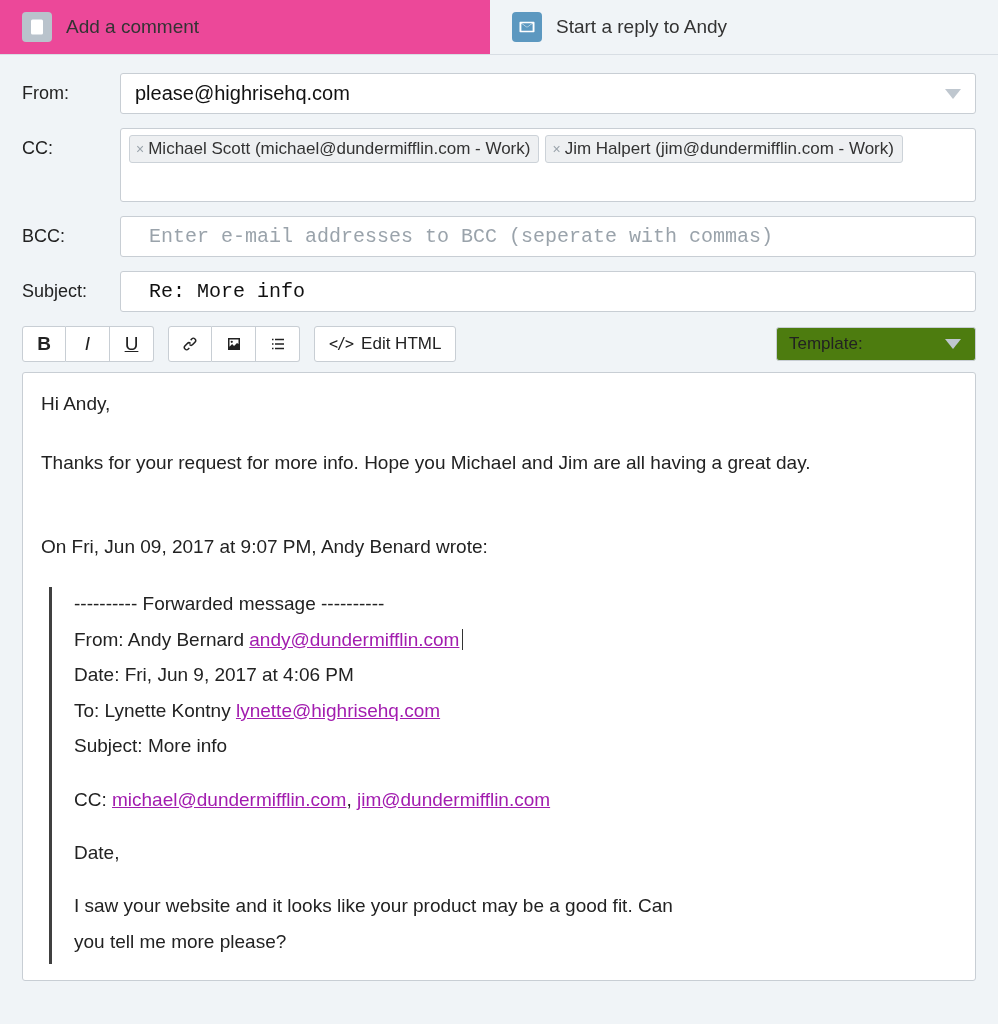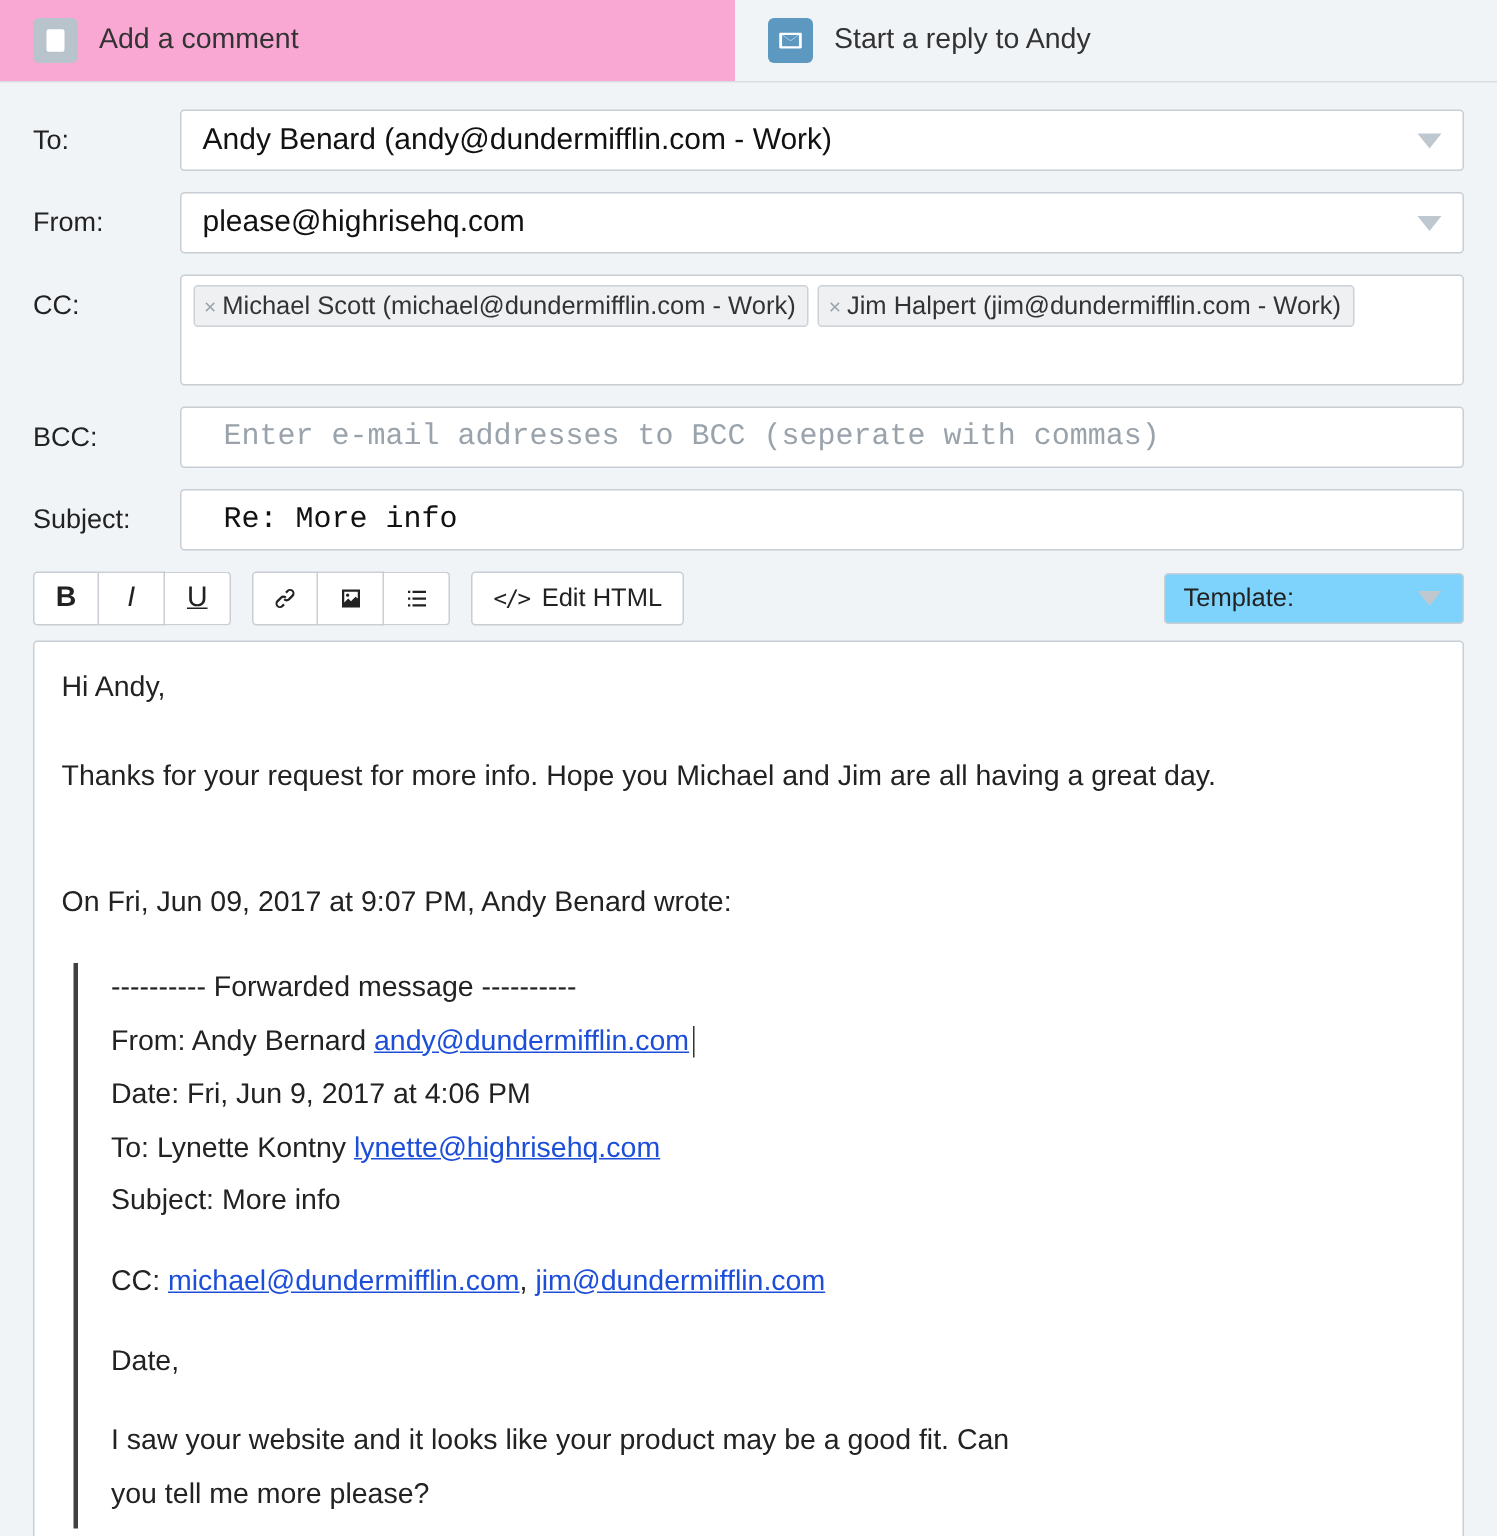--- a/index.html
+++ b/index.html
@@ -18,21 +18,21 @@
     display: flex;
     align-items: center;
     gap: 14px;
     padding: 12px 22px;
     font-size: 19px;
     color: #333;
     cursor: pointer;
     width: 490px;
   }
   .tab.active {
-    background: #f9a8d4;
+    background: #ec4899;
   }
   .tab .icon-box {
     width: 30px;
     height: 30px;
     border-radius: 4px;
     display: flex;
     align-items: center;
     justify-content: center;
   }
   .tab.active .icon-box { background: #b9c3cc; color: #fff; }
@@ -143,21 +143,21 @@
     font-size: 17px;
     border-radius: 3px;
   }
   .tbtn svg { width: 18px; height: 18px; fill: #222; }
   .tbtn .code-ic { font-family: monospace; font-size: 15px; letter-spacing: -1px; }
 
   .spacer { flex: 1; }
 
   .template-select {
     position: relative;
-    background: #7dd3fc;
+    background: #4d7c0f;
     border: 1px solid #c8ced4;
     border-radius: 3px;
     padding: 6px 42px 6px 12px;
     font-size: 17px;
     color: #222;
     min-width: 200px;
   }
 
   .editor {
     margin: 0 22px 22px 22px;
@@ -170,21 +170,21 @@
     color: #222;
     min-height: 560px;
   }
   .editor p { margin: 0 0 6px 0; }
   .editor .spacer-p { height: 24px; }
   .editor blockquote {
     border-left: 3px solid #404040;
     margin: 26px 0 0 8px;
     padding: 2px 0 2px 22px;
   }
-  .editor a { color: #1d4ed8; text-decoration: underline; }
+  .editor a { color: #a21caf; text-decoration: underline; }
   .cursor {
     display: inline-block;
     width: 1px;
     height: 1.1em;
     background: #333;
     vertical-align: text-bottom;
     margin-left: 3px;
   }
   .b { font-weight: bold; }
   .i { font-style: italic; }
@@ -206,29 +206,20 @@
     <span class="icon-box">
       <svg viewBox="0 0 24 24">
           <path d="M3 5h18a1 1 0 0 1 1 1v12a1 1 0 0 1-1 1H3a1 1 0 0 1-1-1V6a1 1 0 0 1 1-1zm1.5 2.2V17h15V7.2l-7.5 5.3L4.5 7.2zM19 7H5l7 4.9L19 7z"></path>
         </svg>
     </span>
     <span>Start a reply to Andy</span>
   </div>
 </div>
 
 <div class="form">
-  <div class="row">
-    <div class="label">To:</div>
-    <div class="field">
-      <div class="select">
-        <span>Andy Benard (andy@dundermifflin.com - Work)</span>
-        <span class="caret"></span>
-      </div>
-    </div>
-  </div>
 
   <div class="row">
     <div class="label">From:</div>
     <div class="field">
       <div class="select">
         <span>please@highrisehq.com</span>
         <span class="caret"></span>
       </div>
     </div>
   </div>

